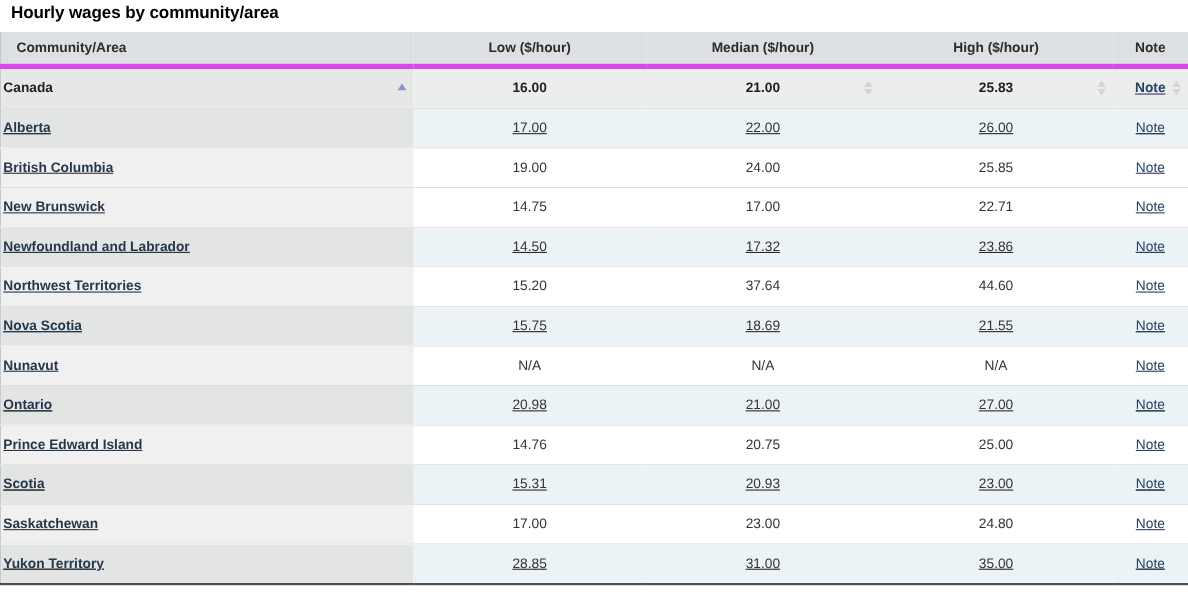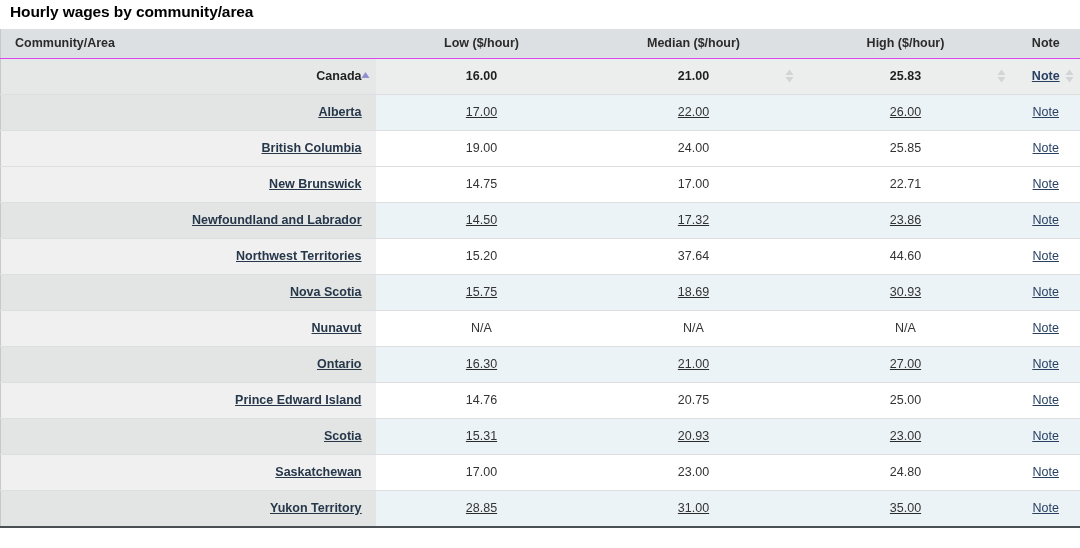--- a/index.html
+++ b/index.html
@@ -46,39 +46,39 @@
   .wage-table col.c-high   { width: 212px; }
   .wage-table col.c-note   { width: 69px; }
 
   thead th {
     background: #dde0e2;
     font-size: 12.5px;
     font-weight: bold;
     color: #2b2b2b;
     height: 29px;
     padding: 0 14px;
-    border-bottom: 1px solid #d946ef;
+    border-bottom: 5px solid #d946ef;
     text-align: center;
     vertical-align: middle;
     white-space: nowrap;
   }
   thead th.th-area { text-align: left; padding-left: 14px; }
 
   tbody td {
     height: 35px;
     padding: 0 14px;
     vertical-align: middle;
     text-align: center;
     border-bottom: 1px solid #dcdedf;
     white-space: nowrap;
     position: relative;
   }
 
   td.cell-area {
-    text-align: right;
+    text-align: left;
     padding-left: 2px;
   }
 
   
   tr.row-total td {
     background: #eceded;
     font-weight: bold;
     color: #222222;
   }
   tr.row-total td.cell-area { background: #e6e8e8; }
@@ -214,33 +214,33 @@
           <td class="cell-area"><span class="area-link">Northwest Territories</span></td>
           <td><span class="value">15.20</span></td>
           <td><span class="value">37.64</span></td>
           <td><span class="value">44.60</span></td>
           <td><span class="note-link">Note</span></td>
         </tr>
         <tr class="row-even">
           <td class="cell-area"><span class="area-link">Nova Scotia</span></td>
           <td><span class="value">15.75</span></td>
           <td><span class="value">18.69</span></td>
-          <td><span class="value">30.93</span></td>
+          <td><span class="value">21.55</span></td>
           <td><span class="note-link">Note</span></td>
         </tr>
         <tr class="row-odd">
           <td class="cell-area"><span class="area-link">Nunavut</span></td>
           <td><span class="value">N/A</span></td>
           <td><span class="value">N/A</span></td>
           <td><span class="value">N/A</span></td>
           <td><span class="note-link">Note</span></td>
         </tr>
         <tr class="row-even">
           <td class="cell-area"><span class="area-link">Ontario</span></td>
-          <td><span class="value">16.30</span></td>
+          <td><span class="value">20.98</span></td>
           <td><span class="value">21.00</span></td>
           <td><span class="value">27.00</span></td>
           <td><span class="note-link">Note</span></td>
         </tr>
         <tr class="row-odd">
           <td class="cell-area"><span class="area-link">Prince Edward Island</span></td>
           <td><span class="value">14.76</span></td>
           <td><span class="value">20.75</span></td>
           <td><span class="value">25.00</span></td>
           <td><span class="note-link">Note</span></td>

